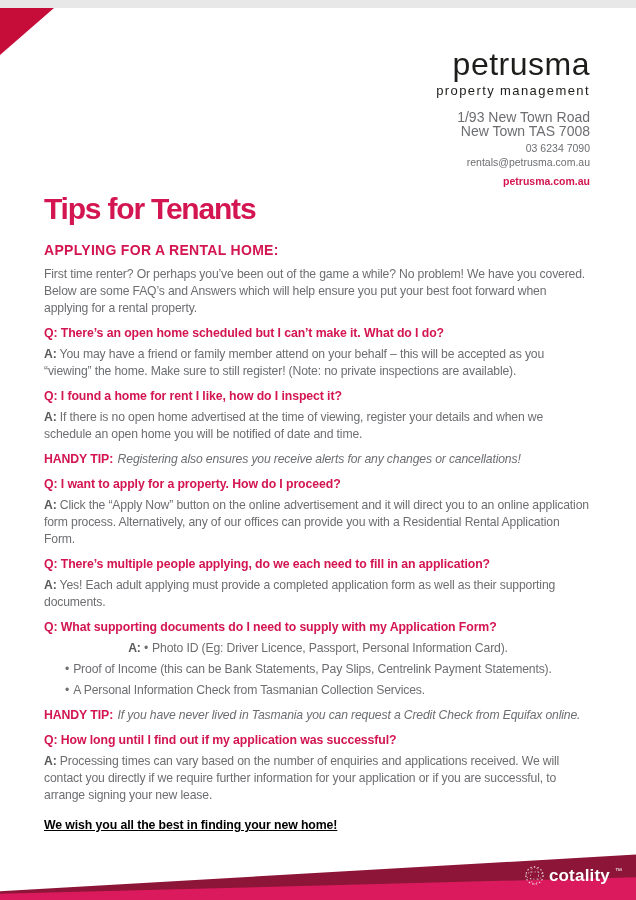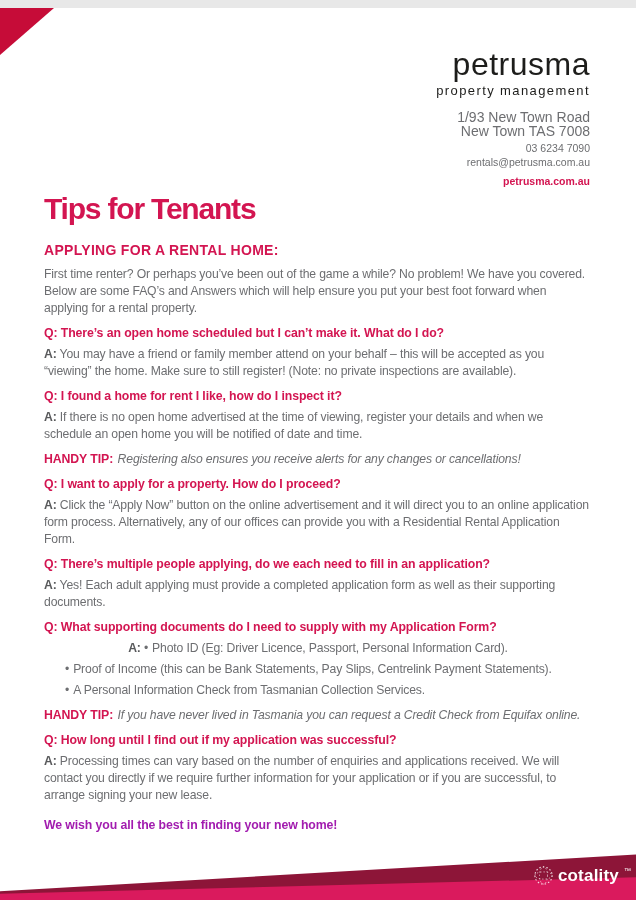--- a/index.html
+++ b/index.html
@@ -61,37 +61,37 @@
   .tip-row { margin-top: 6px; }
   .tip-label { font-size: 12.3px; font-weight: bold; color: #d31551; letter-spacing: -0.1px; }
   .tip-text { font-style: italic; }
   .bullets { margin: 0; }
   .bullet-row { padding-left: 21px; margin-bottom: 4px; }
   .bullet-row.first { padding-left: 0; text-align: center; }
   .bullet-row:last-child { margin-bottom: 0; }
   .bullet-dot { color: #6d6e71; margin-right: 4px; }
   .closing {
     margin-top: 13px; font-size: 12.3px; line-height: 16px;
-    font-weight: bold; color: #a21caf; letter-spacing: -0.1px;
+    font-weight: bold; color: #000000; letter-spacing: -0.1px; text-decoration: underline;
   }
   
   .footer-maroon {
     position: absolute; left: 0; bottom: 0;
     width: 636px; height: 60px;
     background: #8d1538;
     clip-path: polygon(0 72%, 100% 11%, 100% 100%, 0 100%);
   }
   .footer-pink {
     position: absolute; left: 0; bottom: 0;
     width: 636px; height: 42px;
     background: #da1a5d;
     clip-path: polygon(0 66%, 100% 27%, 100% 100%, 0 100%);
   }
   .cotality {
-    position: absolute; right: 5px; bottom: 22px;
+    position: absolute; right: 14px; bottom: 22px;
     display: flex; align-items: center; gap: 4px;
     color: #ffffff;
   }
   .cotality-text { font-size: 17px; font-weight: bold; letter-spacing: 0.2px; line-height: 1; }
   .cotality-tm { font-size: 7px; vertical-align: super; position: relative; top: -5px; margin-left: 1px; }
   .globe-icon svg { display: block; }
 </style>
 </head>
 <body>
 

